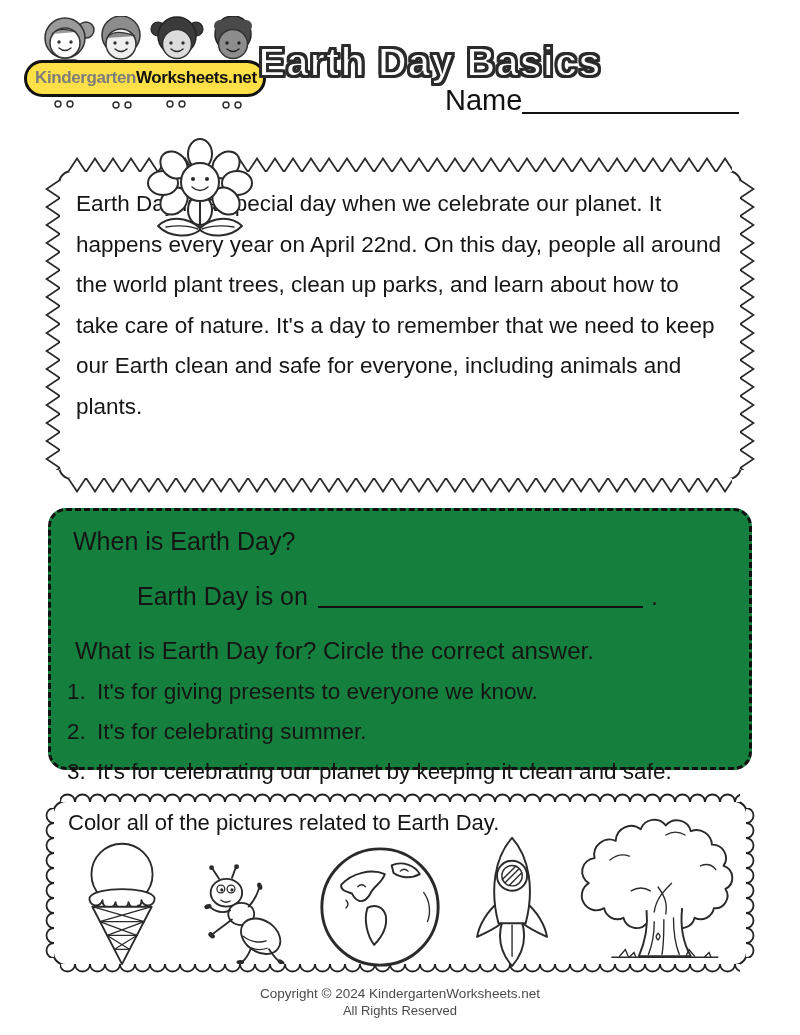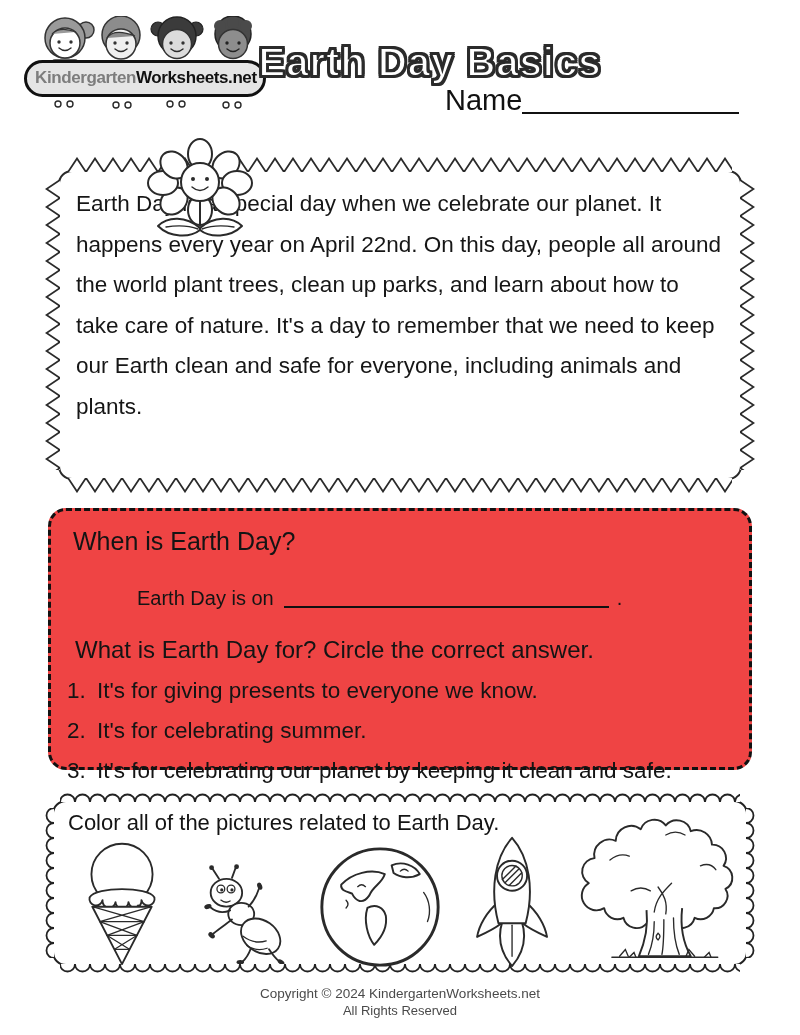--- a/index.html
+++ b/index.html
@@ -5,21 +5,21 @@
   * { margin:0; padding:0; box-sizing:border-box; }
   html,body { background:#fff; }
   .page {
     position:relative; width:800px; height:1035px; background:#fff;
     font-family:"Liberation Sans", sans-serif; color:#1c1c1c; overflow:hidden;
   }
   
   .logo { position:absolute; left:24px; top:16px; width:242px; }
   .logo-kids { display:block; }
   .logo-pill {
-    position:relative; margin-top:-12px; background:#e5e5e5;
+    position:relative; margin-top:-12px; background:#fde047;
     border:3px solid #111; border-radius:26px; padding:5px 8px 6px 8px;
     text-align:center; white-space:nowrap;
     font-size:17px; font-weight:bold; letter-spacing:-0.4px;
   }
   .brand-gray { color:#7d7d7d; }
   .brand-black { color:#111; }
   .site-url { position:absolute; left:24px; top:112px; font-size:16px; color:#6a6a6a; }
   .title {
     position:absolute; left:250px; top:40px; width:360px; text-align:center;
     font-size:40px; font-weight:bold; letter-spacing:1px; color:#fff;
@@ -48,25 +48,25 @@
   .flower { position:absolute; left:86px; top:-34px; width:108px; height:108px; }
   .intro-heading {
     margin-top:8px; text-align:center; padding-left:90px;
     font-size:32px; font-weight:bold; color:#2e2e2e; letter-spacing:0.5px;
   }
   .intro-paragraph {
     padding:12px 16px 0 16px; font-size:22.5px; line-height:40.5px; color:#161616;
   }
   .box2 {
     position:absolute; left:48px; top:508px; width:704px; height:262px;
-    border:3.5px dashed #111; border-radius:18px; background:#ef4444;
+    border:3.5px dashed #111; border-radius:18px; background:#15803d;
     padding:12px 16px 0 14px; font-size:25px; color:#141414;
   }
   .q1 { margin:4px 0 0 8px; font-size:25px; }
-  .fill-row { margin:26px 0 0 72px; font-size:20px; }
+  .fill-row { margin:26px 0 0 72px; font-size:25px; }
   .fill-line { display:inline-block; width:325px; border-bottom:2.5px solid #111; height:26px; vertical-align:-3px; margin:0 8px 0 10px; }
   .q2 { margin:26px 0 0 10px; font-size:24px; }
   .option { margin:14px 0 0 2px; font-size:22.5px; }
   .option .num { display:inline-block; width:30px; }
   
   .color-instruction { margin:8px 0 0 14px; font-size:22px; color:#141414; }
   .pic { position:absolute; }
   .pic svg { display:block; width:100%; height:100%; }
   .pic-icecream { left:10px;  top:38px; width:116px; height:126px; }
   .pic-ant      { left:138px; top:62px; width:104px; height:100px; }

